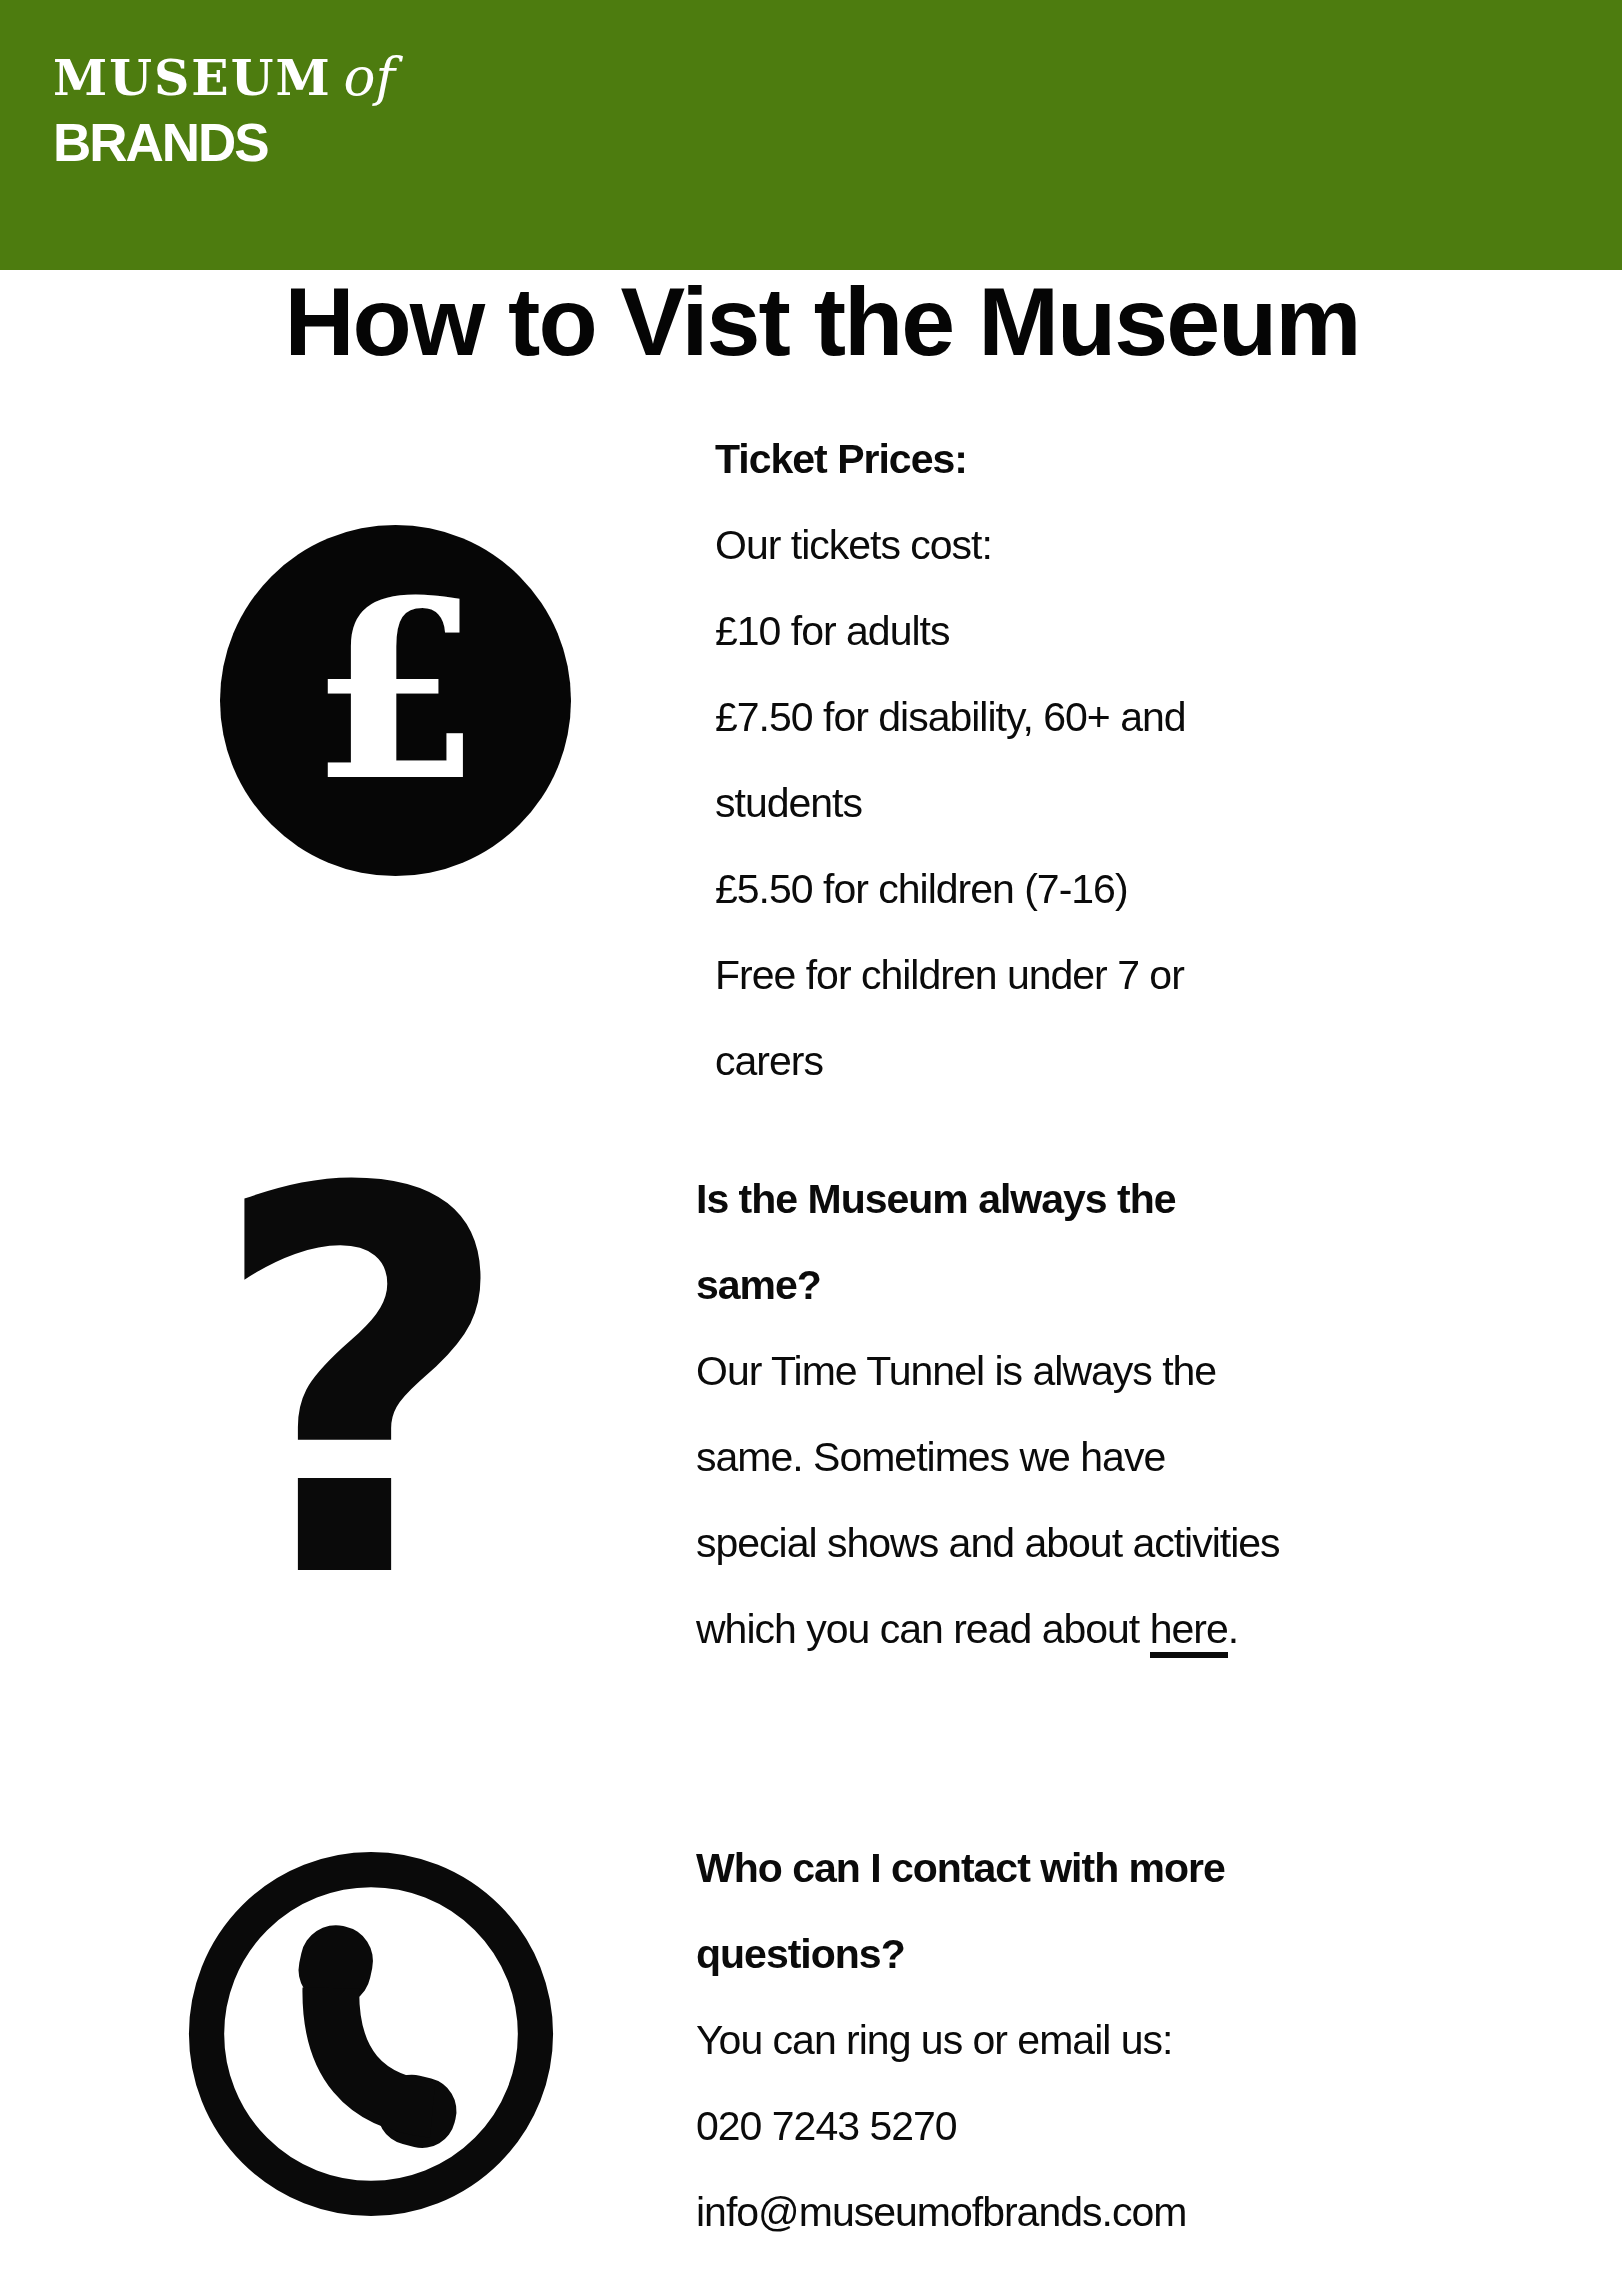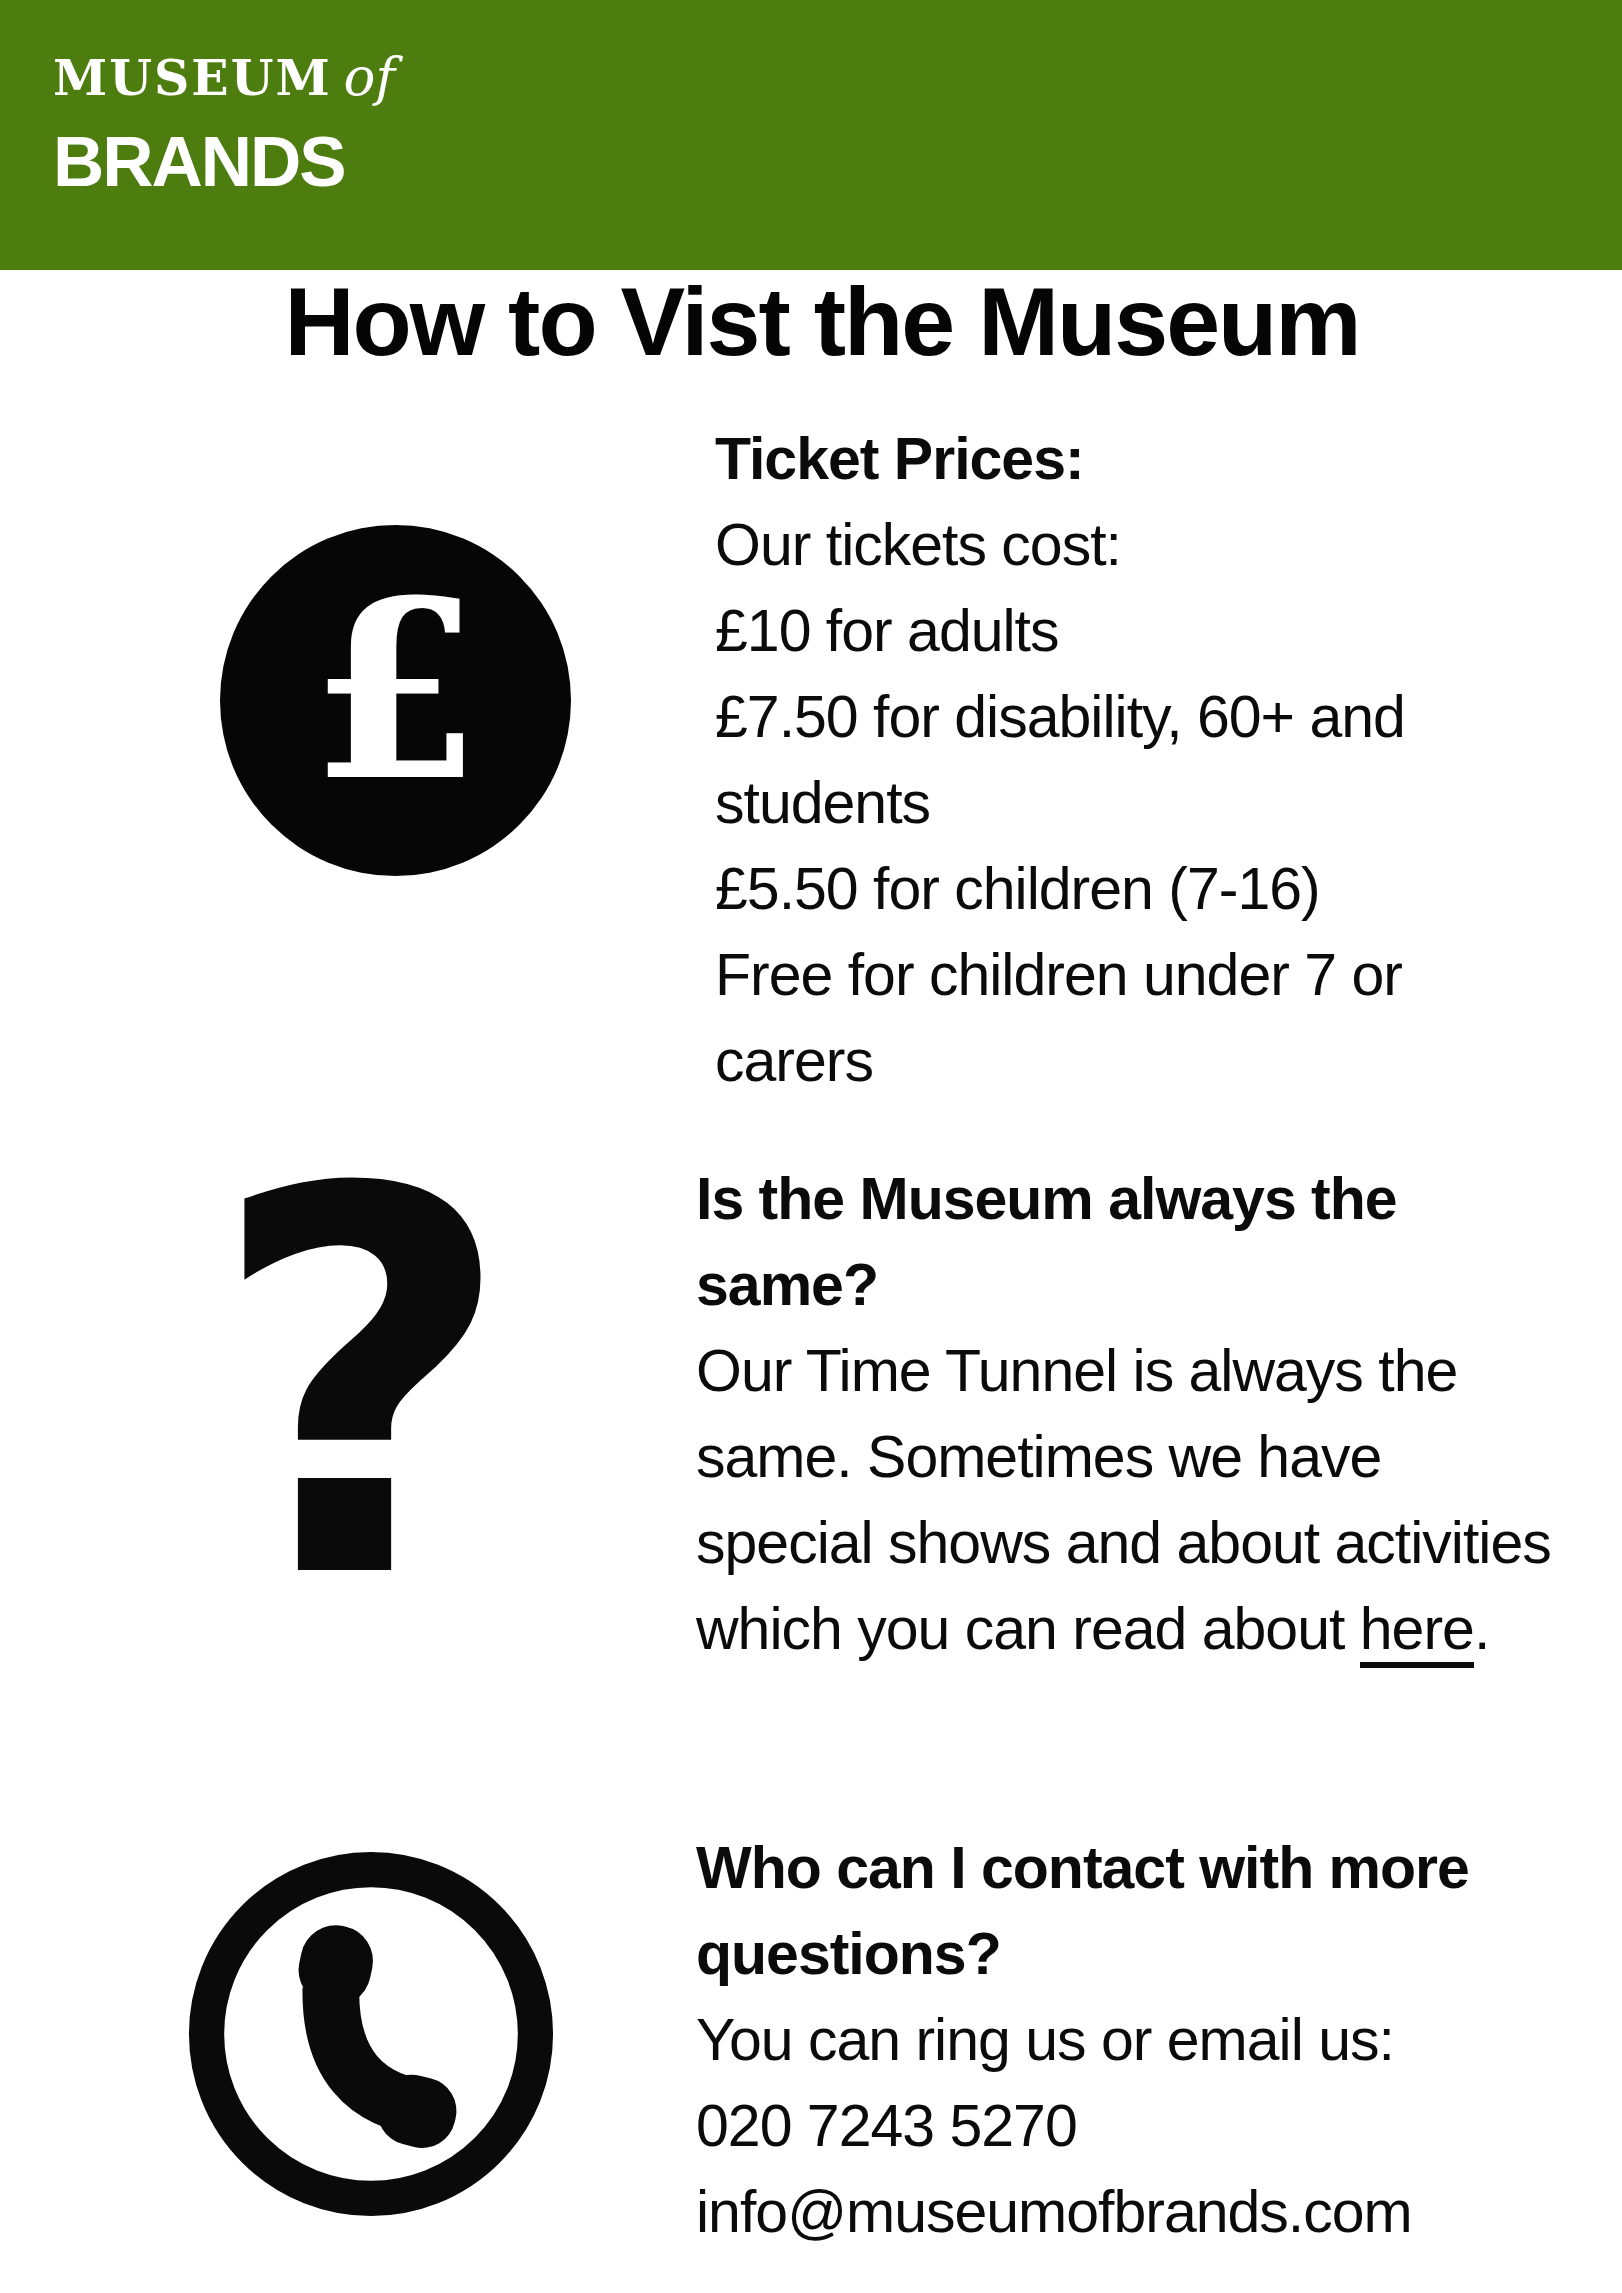--- a/index.html
+++ b/index.html
@@ -6,28 +6,28 @@
   .page{
     position:relative;width:1622px;height:2294px;margin:0 auto;
     background:#ffffff;overflow:hidden;
     font-family:"Liberation Sans",sans-serif;color:#0b0b0b;
   }
   
   .header{position:absolute;top:0;left:0;width:1622px;height:270px;background:#4d7c0f;}
   .logo{position:absolute;left:53px;top:49px;color:#ffffff;}
   .logo-top{font-family:"DejaVu Serif",serif;font-weight:700;font-size:49px;line-height:55px;letter-spacing:2px;}
   .logo-top .of{font-style:italic;font-weight:400;letter-spacing:0;margin-left:11.8px;font-size:53px;}
-  .logo-bottom{font-family:"Liberation Sans",sans-serif;font-weight:700;font-size:71px;line-height:63px;letter-spacing:-2px;margin-top:24px;}
+  .logo-bottom{font-family:"Liberation Sans",sans-serif;font-weight:700;font-size:53px;line-height:63px;letter-spacing:-2px;margin-top:5px;}
   
   .title{
     position:absolute;top:263px;left:0;width:1622px;margin:0;text-align:center;
     font-size:97px;line-height:118px;font-weight:700;letter-spacing:-2px;color:#050505;padding-left:11px;
   }
   
-  .text{position:absolute;font-size:59px;line-height:86px;letter-spacing:-1px;white-space:nowrap;color:#0b0b0b;}
+  .text{position:absolute;font-size:41px;line-height:86px;letter-spacing:-1px;white-space:nowrap;color:#0b0b0b;}
   .s1{left:715px;top:416px;}
   .s2{left:696px;top:1156px;}
   .s3{left:696px;top:1825px;}
   .line{height:86px;}
   .bold{font-weight:700;}
   .here-link{
     color:inherit;text-decoration:none;border-bottom:6.9px solid #0b0b0b;
     cursor:pointer;
   }
   

